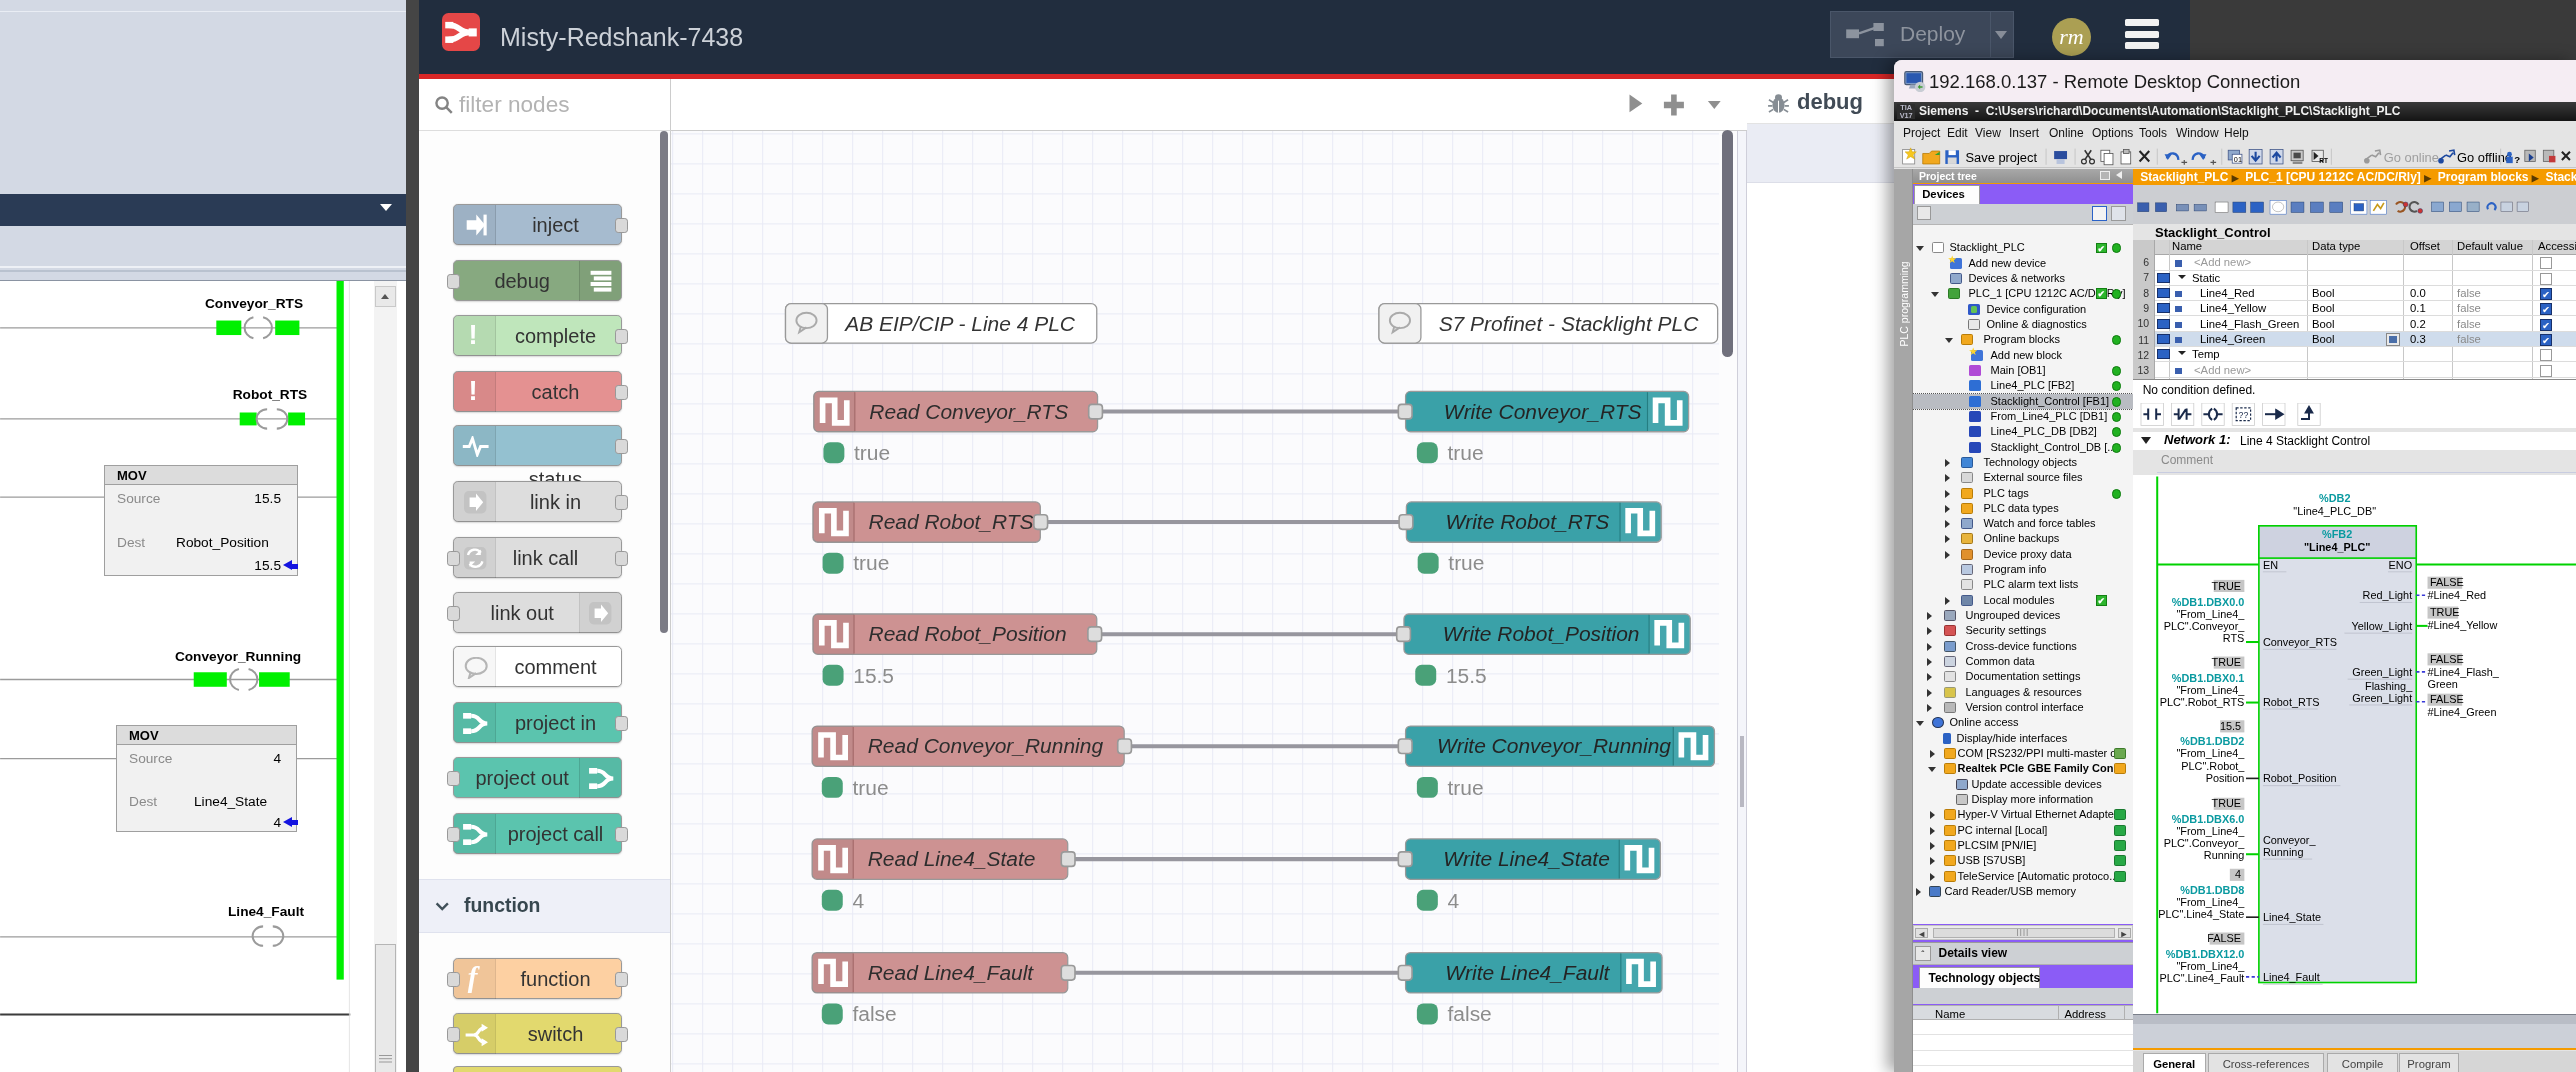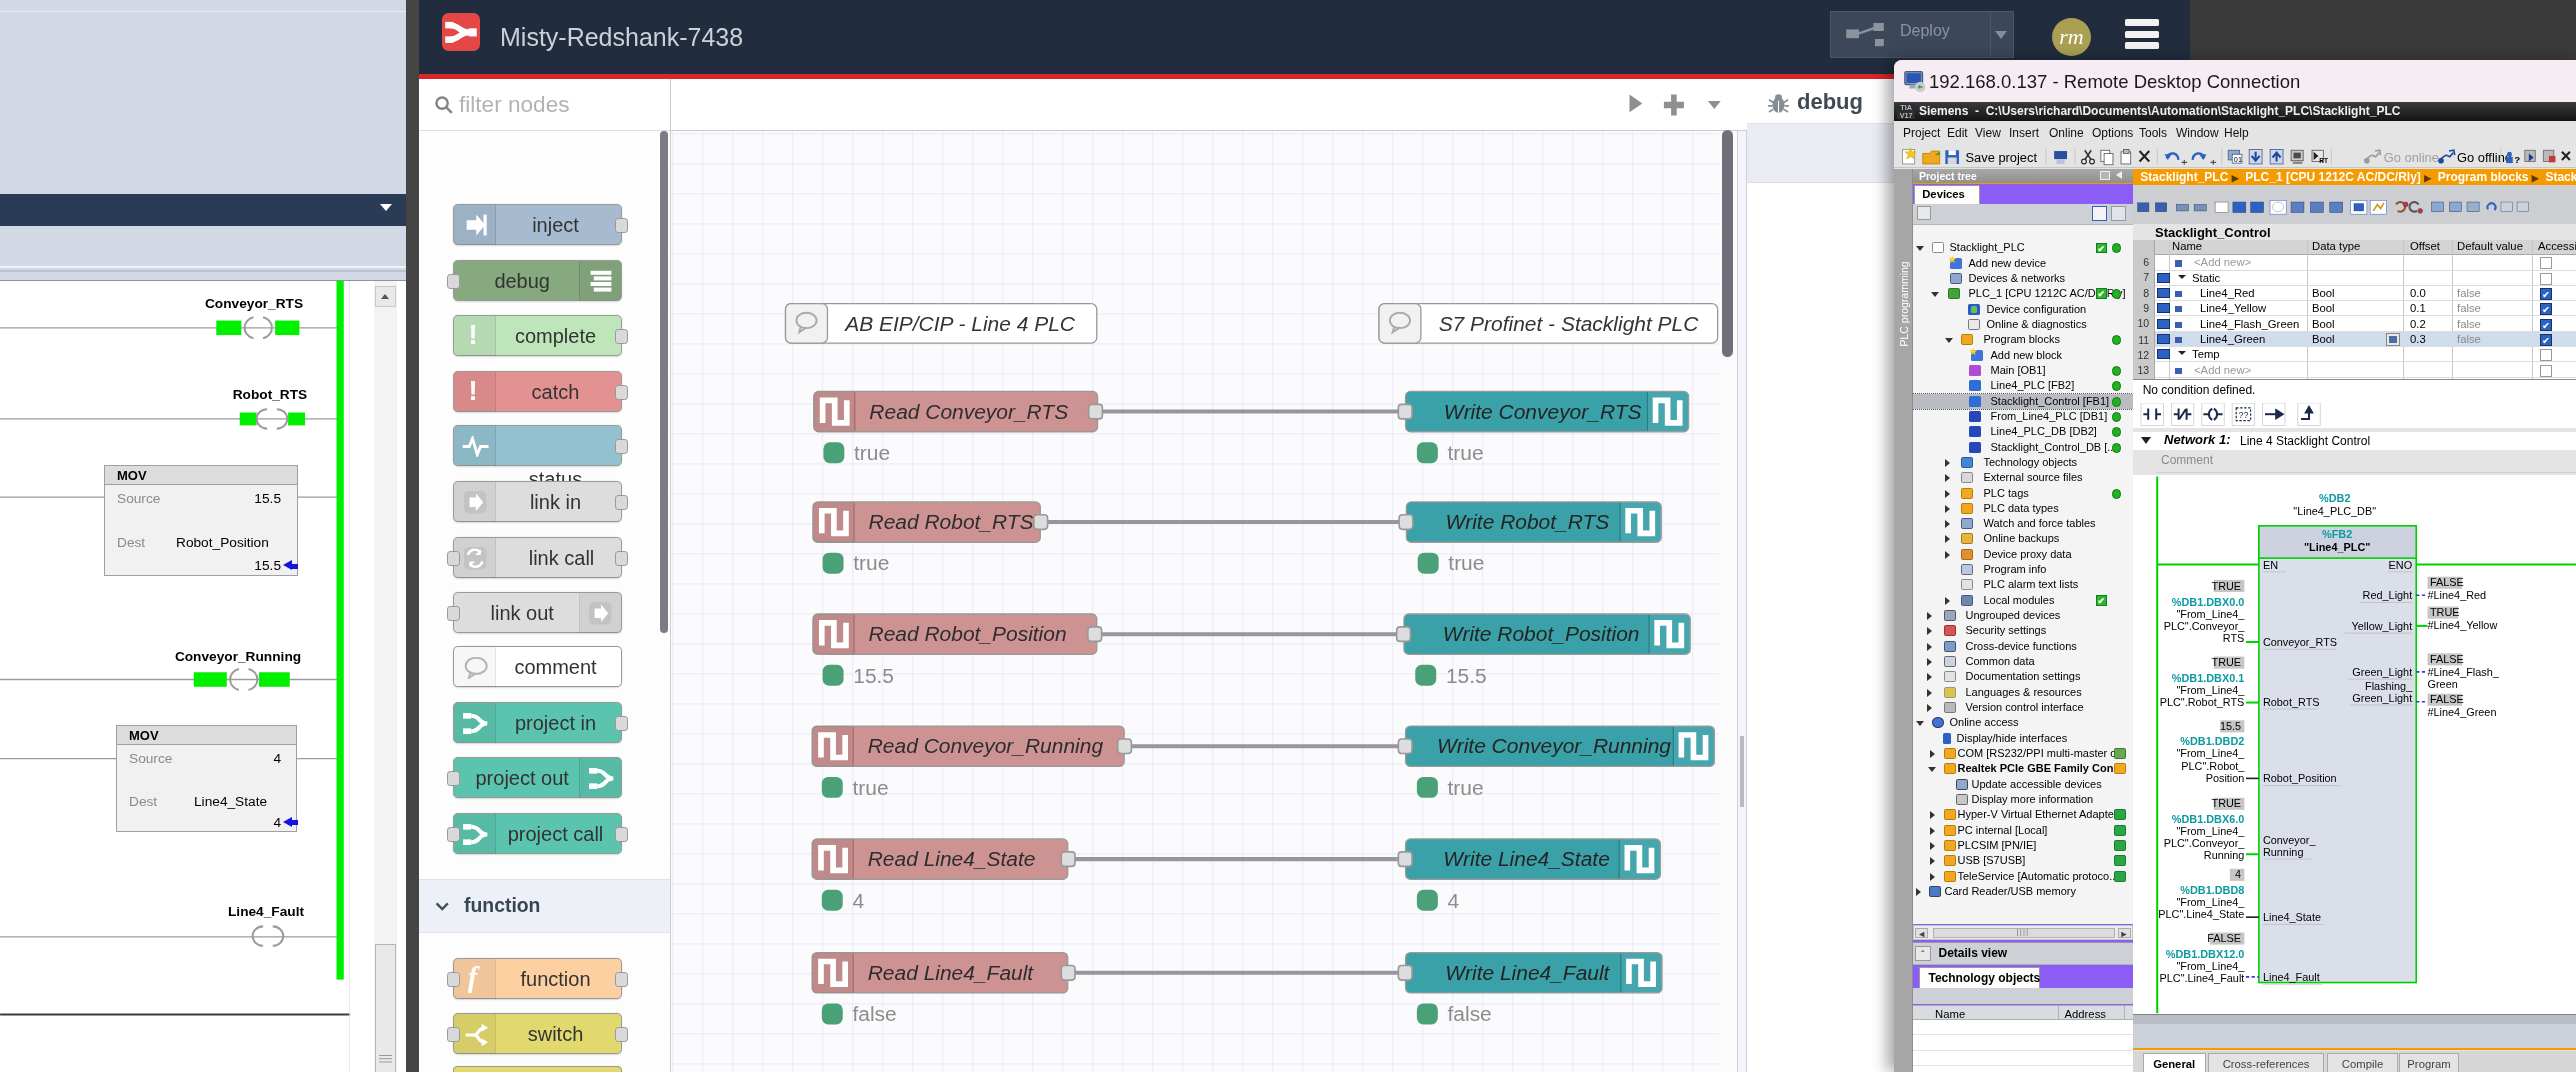--- a/index.html
+++ b/index.html
@@ -122,21 +122,21 @@
   </svg>
   <div class="abs" style="left:81px;top:22.6px;font-size:25px;color:#ccd1d8;">Misty-Redshank-7438</div>
 
   <div class="abs" style="left:1411px;top:10.5px;width:184px;height:47px;background:#3c4759;border:0.8px solid #4a5669;">
     <svg class="abs" style="left:14.5px;top:11.3px;" width="42" height="24" viewBox="0 0 52 30">
       <rect x="0" y="8" width="16" height="11" fill="#8c939e"></rect>
         <rect x="34" y="0" width="13" height="10" fill="#8c939e"></rect>
         <rect x="36" y="20" width="11" height="9" fill="#8c939e"></rect>
       <path d="M16,13 L36,6" stroke="#8c939e" stroke-width="3" fill="none"></path>
     </svg>
-    <div class="abs" style="left:69px;top:10.5px;font-size:16px;color:#8e949e;">Deploy</div>
+    <div class="abs" style="left:69px;top:10.5px;font-size:21px;color:#8e949e;">Deploy</div>
     <div class="abs" style="left:159px;top:0;width:0.8px;height:45px;background:#4a5669;"></div>
     <div class="abs" style="left:164px;top:19.4px;width:0;height:0;border-left:6.5px solid transparent;border-right:6.5px solid transparent;border-top:8px solid #878d98;"></div>
   </div>
 
   <div class="abs" style="left:1633px;top:18px;width:39px;height:38px;border-radius:50%;background:#ab9f53;text-align:center;">
     <span style="font-family:'Liberation Serif',serif;font-style:italic;color:#fff;font-size:22px;line-height:38px;">rm</span>
   </div>
 
   <div class="abs" style="left:1706px;top:19.4px;width:34px;height:6.5px;background:#f2f2f2;border-radius:1.6px;"></div>
   <div class="abs" style="left:1706px;top:31px;width:34px;height:6.5px;background:#f2f2f2;border-radius:1.6px;"></div>
@@ -214,21 +214,21 @@
     </div>
 
     <div class="pal" style="top:406px;background:#ddd;">
       <div class="pic" style="left:0;border-right:0.8px solid rgba(0,0,0,0.08);border-radius:4px 0 0 4px;"></div>
       <svg class="abs" style="left:9.7px;top:9px;" width="24" height="24" viewBox="0 0 30 30">
           <rect x="0" y="0" width="28" height="28" rx="6" fill="#c3c3c3"></rect>
           <path d="M5,10 a9,9 0 0 1 16,-3 M23,18 a9,9 0 0 1 -16,3" fill="none" stroke="#fff" stroke-width="3"></path>
           <path d="M21,3 v7 h-7 z" fill="#fff"></path>
           <path d="M7,25 v-7 h7 z" fill="#fff"></path>
         </svg>
-      <span class="plabel" style="left:43px;text-align:center;width:117px;padding-left:12px;">link call</span>
+      <span class="plabel" style="left:27px;text-align:center;width:117px;padding-left:12px;">link call</span>
       <div class="pport" style="left:-7.3px;"></div>
       <div class="pport" style="right:-7.3px;"></div>
     </div>
 
     <div class="pal" style="top:461px;background:#ddd;">
       <div class="pic" style="right:0;border-left:0.8px solid rgba(0,0,0,0.08);border-radius:0 4px 4px 0;"></div>
       <svg class="abs" style="left:135px;top:9px;" width="24" height="24" viewBox="0 0 30 30">
           <rect x="0" y="0" width="28" height="28" rx="6" fill="#c3c3c3"></rect>
           <path d="M7,8 h8 v-5 l9,11 -9,11 v-5 h-8 z" fill="#fff"></path>
         </svg>

